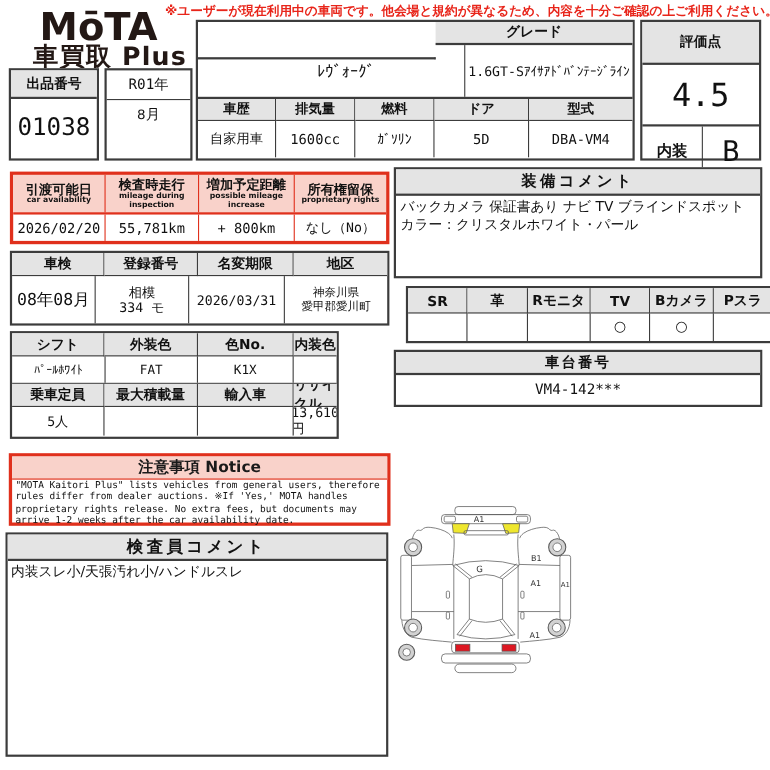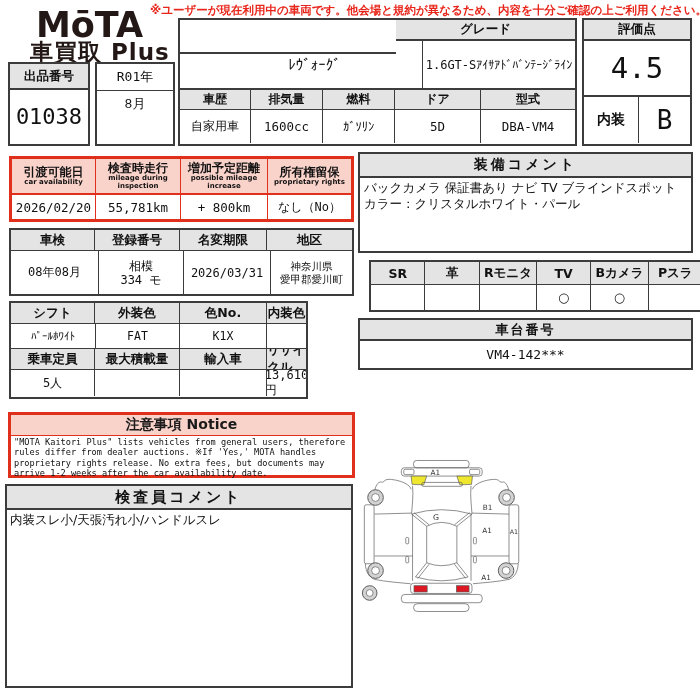--- a/index.html
+++ b/index.html
@@ -62,21 +62,21 @@
   <div class="row" style="height:33px;">
     <div class="cell brd val" style="width:71px;font-size:12px;">自家用車</div>
     <div class="cell brd val" style="width:72px;font-size:12.5px;">1600cc</div>
     <div class="cell brd val" style="width:72px;font-size:12.5px;">ｶﾞｿﾘﾝ</div>
     <div class="cell brd val" style="width:86px;font-size:12.5px;">5D</div>
     <div class="cell val" style="flex:1;font-size:12.5px;">DBA-VM4</div>
   </div>
 </div>
 
 <div class="box" style="left:582px;top:18px;width:110px;height:128px;">
-  <div class="hdr" style="height:21px;font-size:12.5px;">評価点</div>
+  <div class="hdr" style="height:39px;font-size:12.5px;">評価点</div>
   <div class="cell val" style="height:56px;font-size:29px;border-bottom:2px solid #3c3c3c;">4.5</div>
   <div class="row" style="height:46px;">
     <div class="cell brd" style="width:55px;font-size:14px;font-weight:bold;">内装</div>
     <div class="cell val" style="flex:1;font-size:26px;">B</div>
   </div>
 </div>
 
 <div class="redbox" style="left:9px;top:156px;width:345px;height:66px;">
   <div class="row redhdr" style="height:36px;border-bottom:2px solid #e0301c;">
     <div class="cell redcell" style="width:84px;">
@@ -105,21 +105,21 @@
 </div>
 
 <div class="box" style="left:9px;top:228px;width:345px;height:68px;">
   <div class="row" style="height:21px;">
     <div class="cell brd hdr" style="width:84px;font-size:12.5px;border-bottom:1px solid #3c3c3c;">車検</div>
     <div class="cell brd hdr" style="width:85px;font-size:12.5px;border-bottom:1px solid #3c3c3c;">登録番号</div>
     <div class="cell brd hdr" style="width:87px;font-size:12.5px;border-bottom:1px solid #3c3c3c;">名変期限</div>
     <div class="cell hdr" style="flex:1;font-size:12.5px;border-bottom:1px solid #3c3c3c;">地区</div>
   </div>
   <div class="row" style="height:43px;">
-    <div class="cell brd val" style="width:88px;font-size:12px;">08年08月</div>
+    <div class="cell brd val" style="width:76px;font-size:15px;">08年08月</div>
     <div class="cell brd" style="width:85px;font-size:12px;line-height:14px;">
       <span class="val">相模</span>
       <span class="val">334 モ</span>
     </div>
     <div class="cell brd val" style="width:87px;font-size:12px;">2026/03/31</div>
     <div class="cell" style="flex:1;font-size:10.5px;line-height:13px;">
       <span>神奈川県</span>
       <span>愛甲郡愛川町</span>
     </div>
   </div>

